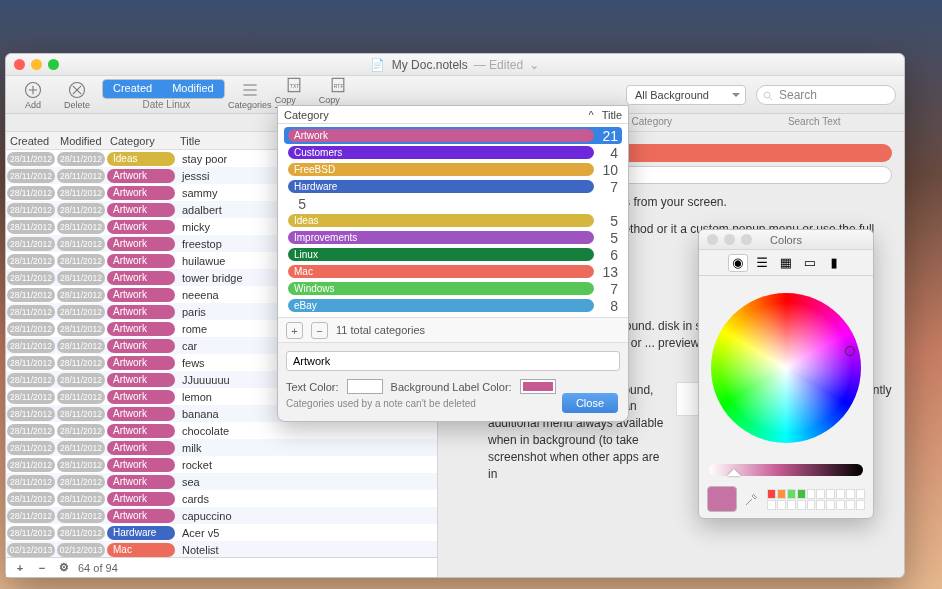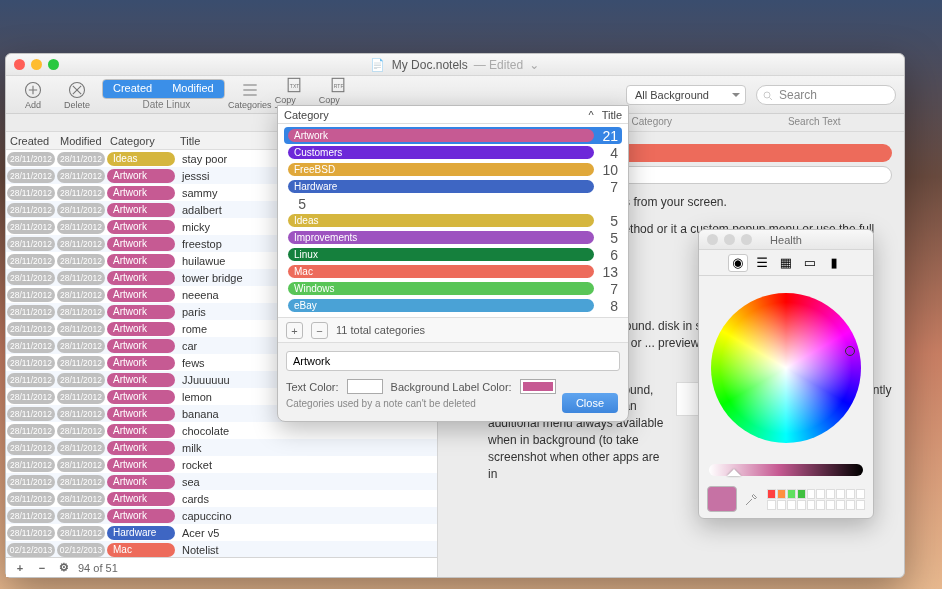--- a/index.html
+++ b/index.html
@@ -311,21 +311,21 @@
             <div class="datecell">02/12/2013</div>
   <div class="datecell">02/12/2013</div>
   <div class="catcell" style="background:#ed6b5b">Mac</div>
   <div class="titlecell">Notelist</div>
           </div>
         </div>
       <div class="footer">
         <div class="fbtn">+</div>
         <div class="fbtn">−</div>
         <div class="fbtn">⚙</div>
-        <div>94 of 51</div>
+        <div>64 of 94</div>
       </div>
     </div>
 
     <div class="content">
       <div class="big-pill"></div>
       <div class="outline-pill"></div>
       <p>eneration tool to take screenshots from your screen.</p>
       <p>the screen with the usual drag method or it a custom popup menu or use the full screen area</p>
       <p>immediately</p>
       <p class="link">reenshots - cl</p>
@@ -407,21 +407,21 @@
   <button class="closebtn">Close</button>
 </div>
 
 <div class="colors-panel">
   <div class="titlebar" style="justify-content:center">
     <div class="traffic" style="position:absolute;left:0">
       <div class="tl" style="background:#d6d6d6"></div>
       <div class="tl" style="background:#d6d6d6"></div>
       <div class="tl" style="background:#d6d6d6"></div>
     </div>
-    <span style="font-size:11px;color:#666">Health</span>
+    <span style="font-size:11px;color:#666">Colors</span>
   </div>
   <div class="cp-toolbar">
     <div class="cp-ico sel">◉</div>
     <div class="cp-ico">☰</div>
     <div class="cp-ico">▦</div>
     <div class="cp-ico">▭</div>
     <div class="cp-ico">▮</div>
   </div>
   <div class="cp-wheel-wrap">
     <div class="cp-wheel"></div>

